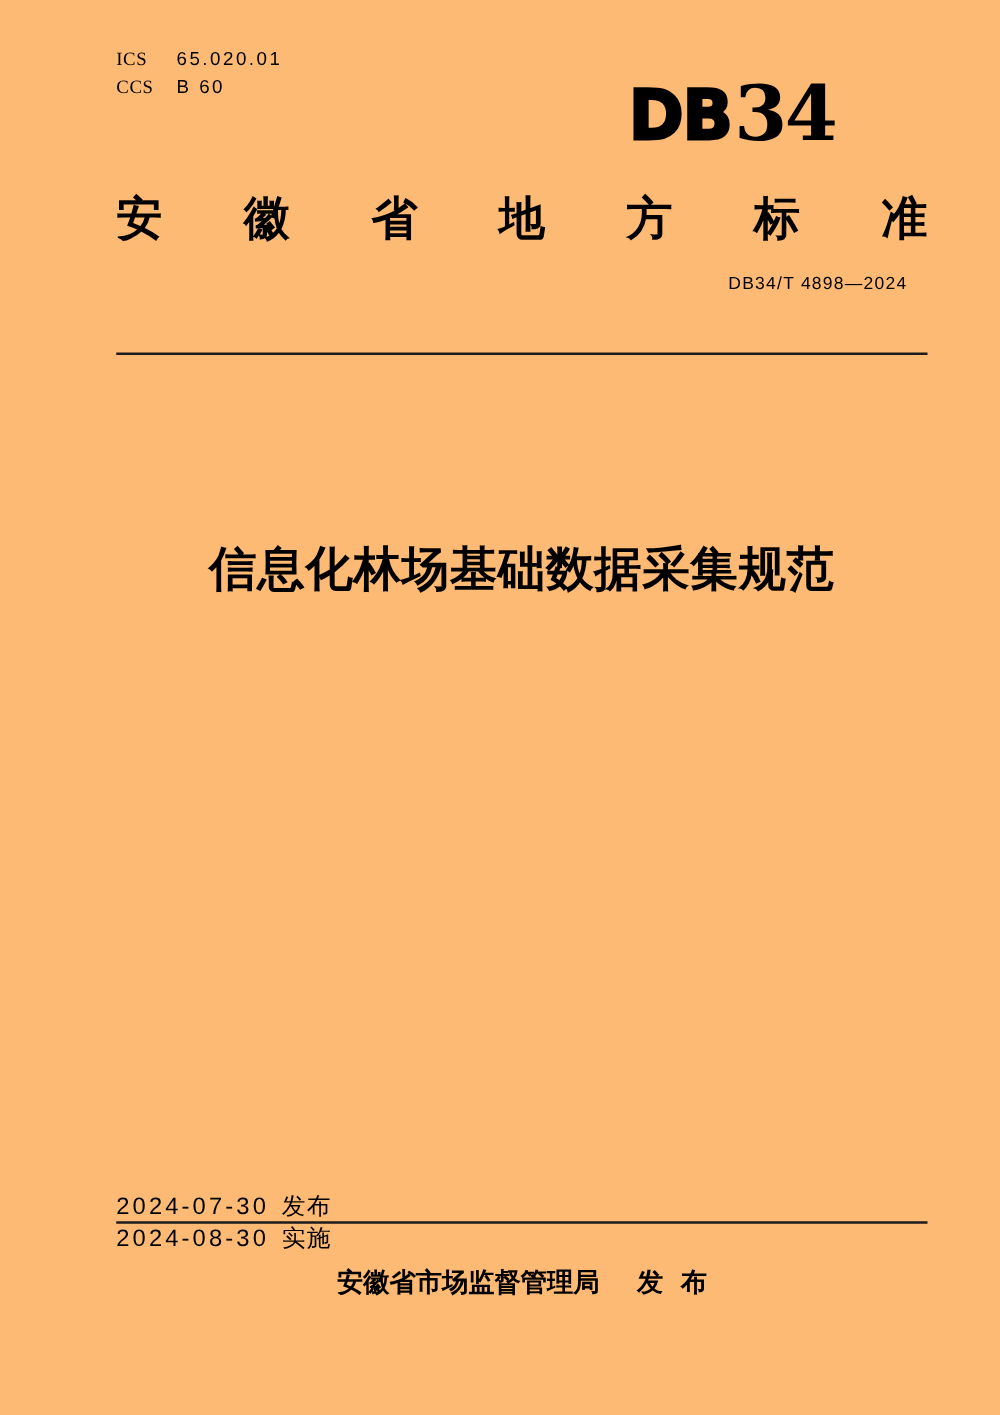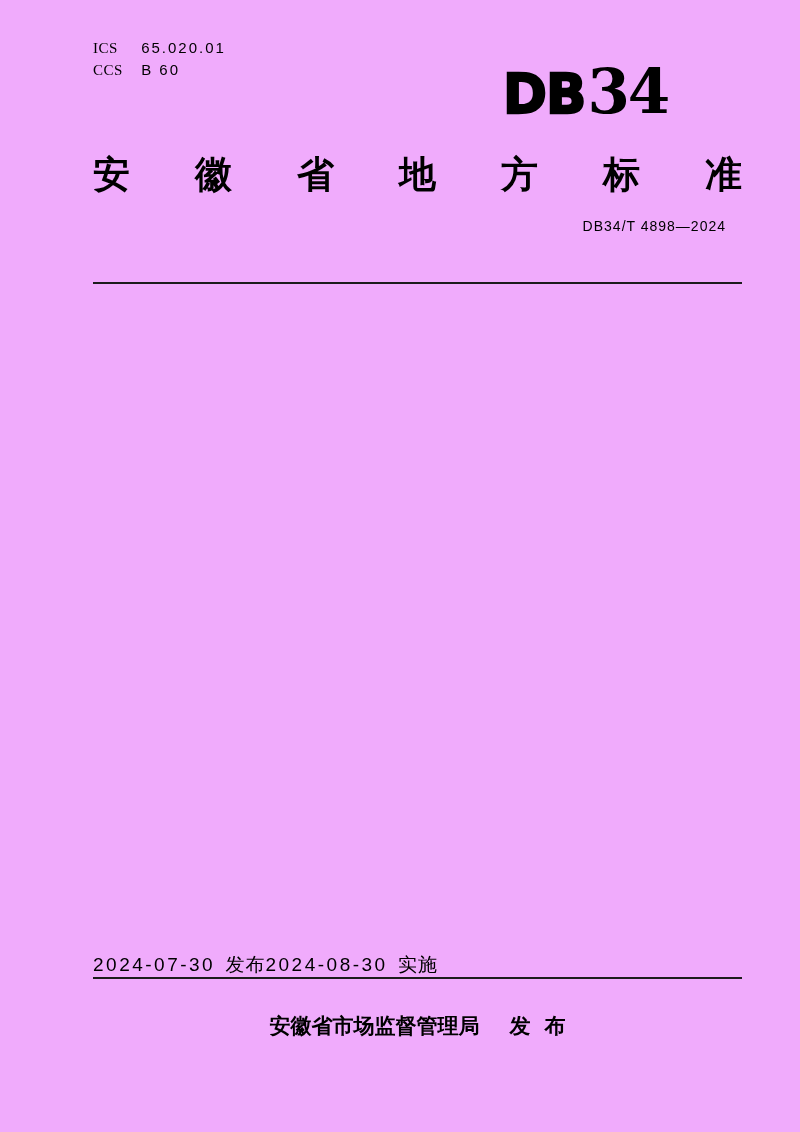--- a/index.html
+++ b/index.html
@@ -4,21 +4,21 @@
 <style>
   html, body {
     margin: 0;
     padding: 0;
     background: #ffffff;
   }
   .page {
     position: relative;
     width: 800px;
     height: 1132px;
-    background: #f0abfc;
+    background: #fdba74;
     overflow: hidden;
     font-family: "Liberation Sans", sans-serif;
     color: #000;
   }
 
   
   .ics-block {
     position: absolute;
     left: 93px;
     top: 37px;
@@ -124,23 +124,24 @@
     white-space: nowrap;
   }
 
   
   .dates-row {
     position: absolute;
     left: 93px;
     top: 952px;
     width: 649px;
     display: flex;
-    justify-content: flex-start;
+    justify-content: space-between;
     font-size: 19px;
     font-weight: 500;
+    flex-direction: column;
   }
   .date-item { white-space: nowrap; }
   .date-value { letter-spacing: 2.5px; }
   .date-label { margin-left: 5px; letter-spacing: 1px; }
 
   
   .publisher-row {
     position: absolute;
     left: 93px;
     top: 1012px;
@@ -175,20 +176,21 @@
     <span class="logo-db">DB</span>
     <span class="logo-num">34</span>
   </div>
 
   <div class="std-type">安徽省地方标准</div>
 
   <div class="std-number">DB34/T 4898—2024</div>
 
   <div class="rule rule-top"></div>
 
+  <div class="title-cn">信息化林场基础数据采集规范</div>
 
 
   <div class="dates-row">
     <div class="date-item">
       <span class="date-value">2024-07-30</span>
       <span class="date-label">发布</span>
     </div>
     <div class="date-item">
       <span class="date-value">2024-08-30</span>
       <span class="date-label">实施</span>

